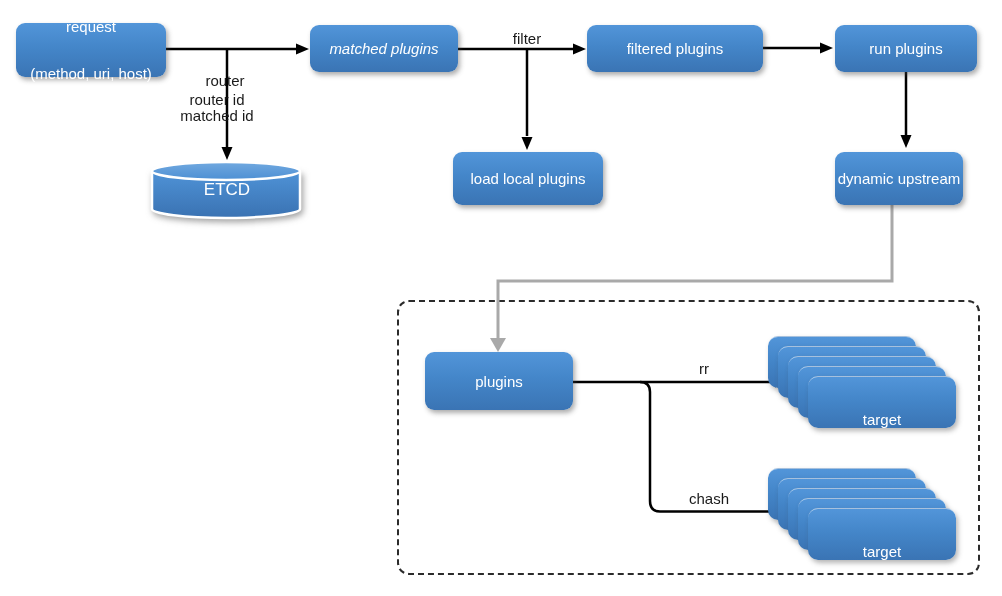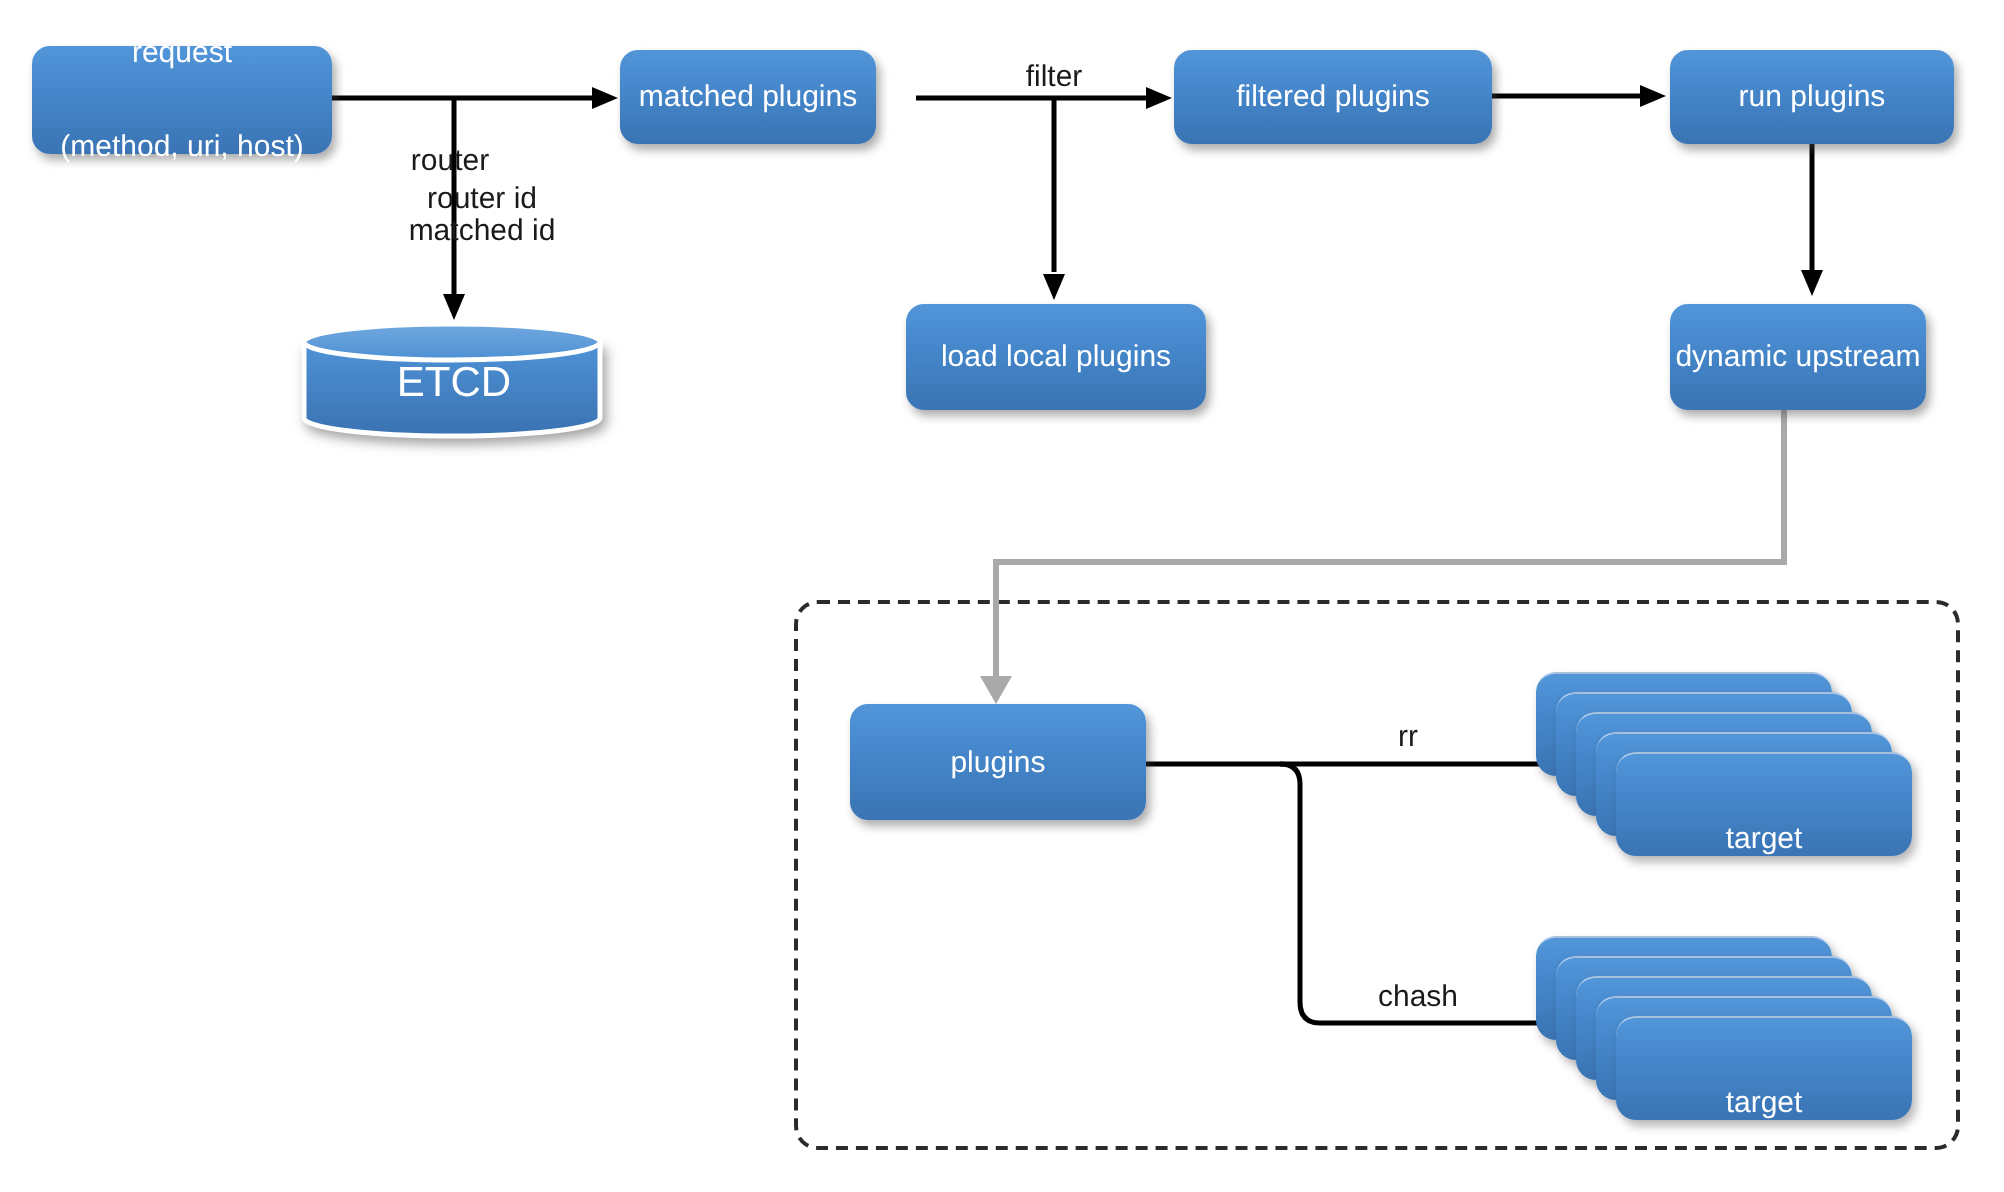--- a/index.html
+++ b/index.html
@@ -40,50 +40,50 @@
     font-size: 15px;
     display: flex;
     flex-direction: column;
     align-items: center;
     justify-content: center;
     text-align: center;
     line-height: 19px;
     z-index: 3;
   }
   .node-request        { left: 16px;  top: 23px;  width: 150px; height: 54px; gap: 28px; }
-  .node-matched        { left: 310px; top: 25px;  width: 128px; height: 47px; }
-  .node-filtered       { left: 587px; top: 25px;  width: 159px; height: 47px; }
+  .node-matched        { left: 310px; top: 25px;  width: 148px; height: 47px; font-style: italic; }
+  .node-filtered       { left: 587px; top: 25px;  width: 176px; height: 47px; }
   .node-run            { left: 835px; top: 25px;  width: 142px; height: 47px; }
   .node-load-local     { left: 453px; top: 152px; width: 150px; height: 53px; }
   .node-dynamic        { left: 835px; top: 152px; width: 128px; height: 53px; }
   .node-upstream       { left: 425px; top: 352px; width: 148px; height: 58px; }
   
   .edge-label {
     position: absolute;
     color: #1a1a1a;
     font-size: 15px;
     text-align: center;
     line-height: 16px;
     z-index: 4;
     white-space: nowrap;
   }
   .lbl-router      { left: 185px; top: 31px;  width: 80px; margin-top: 42px; }
-  .lbl-ids         { left: 178px; top: 92px;  width: 126px; }
+  .lbl-ids         { left: 154px; top: 92px;  width: 126px; }
   .lbl-filter      { left: 487px; top: 31px;  width: 80px; }
   .lbl-rr          { left: 664px; top: 361px; width: 80px; }
   .lbl-chash       { left: 669px; top: 491px; width: 80px; }
   
   .etcd-wrap {
     position: absolute; left: 146px; top: 156px;
     width: 162px; height: 72px;
     z-index: 3;
   }
   .etcd-label {
     position: absolute; left: 0; top: 24px; width: 162px;
-    text-align: center; color: #ffffff; font-size: 21px;
+    text-align: center; color: #ffffff; font-size: 17px;
     z-index: 4;
   }
   
   .stack {
     position: absolute;
     width: 190px; height: 95px;
     z-index: 3;
   }
   .stack-rr    { left: 768px; top: 336px; }
   .stack-chash { left: 768px; top: 468px; }

